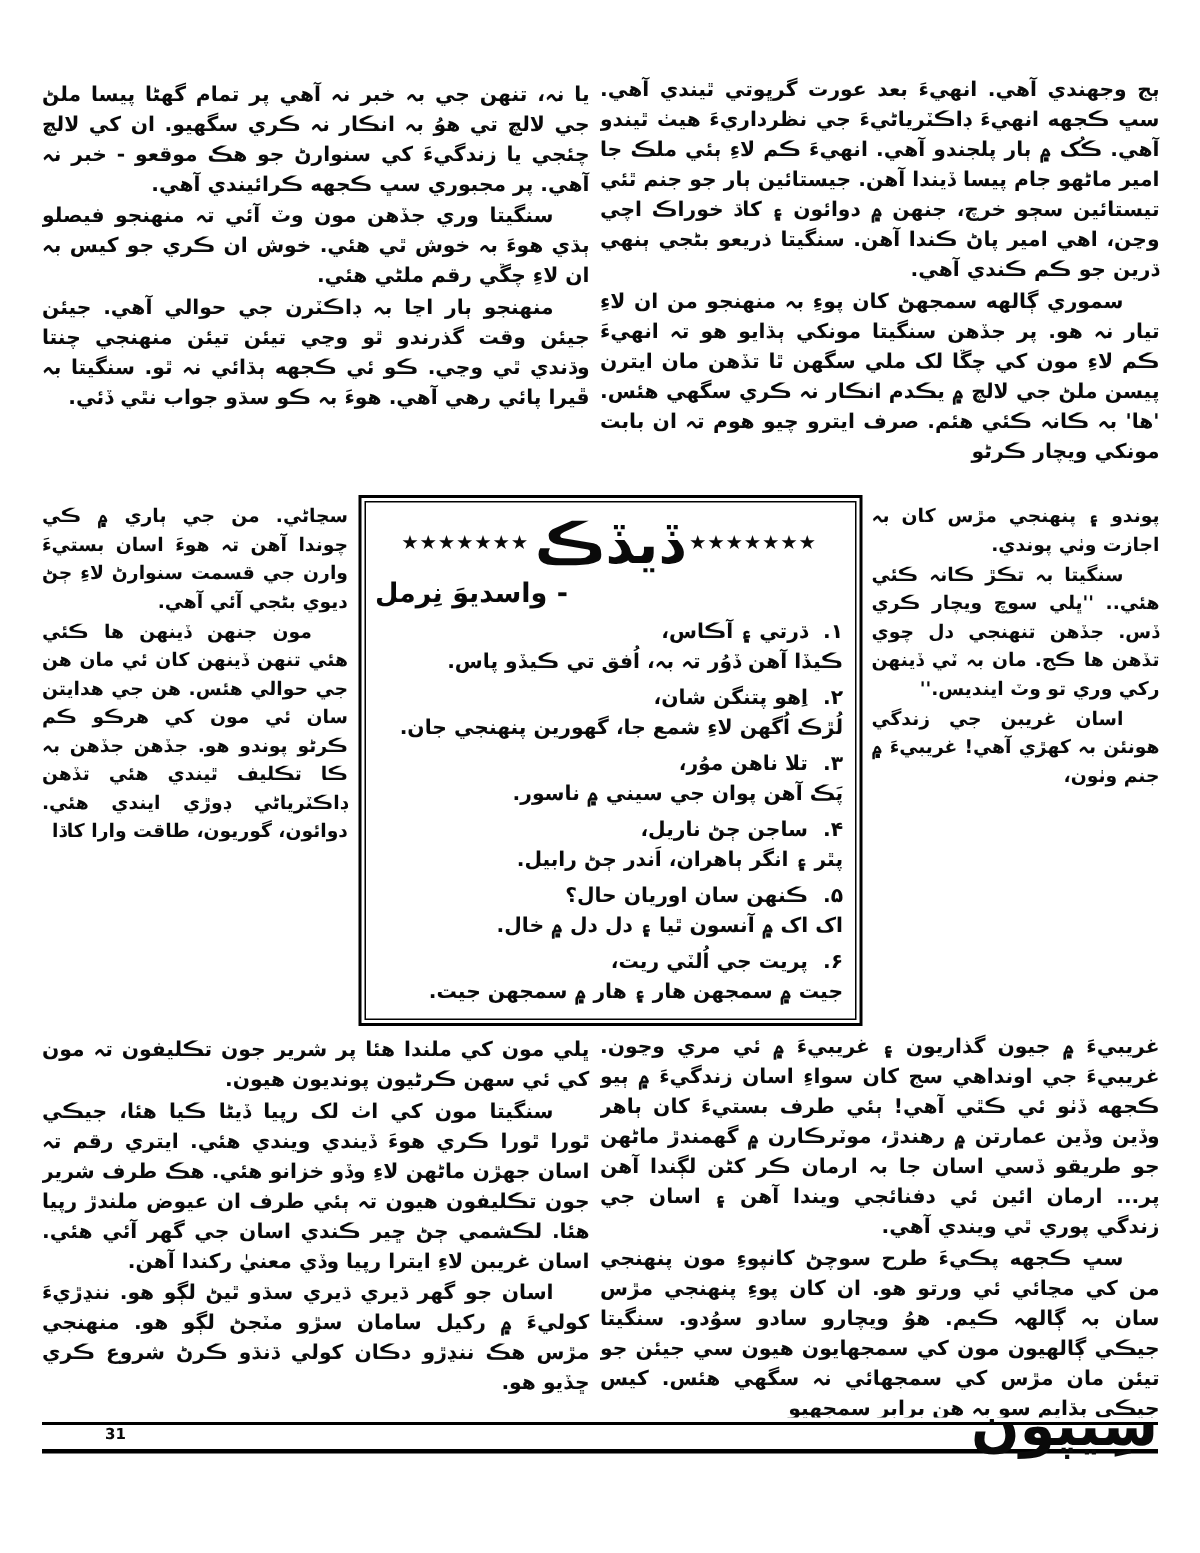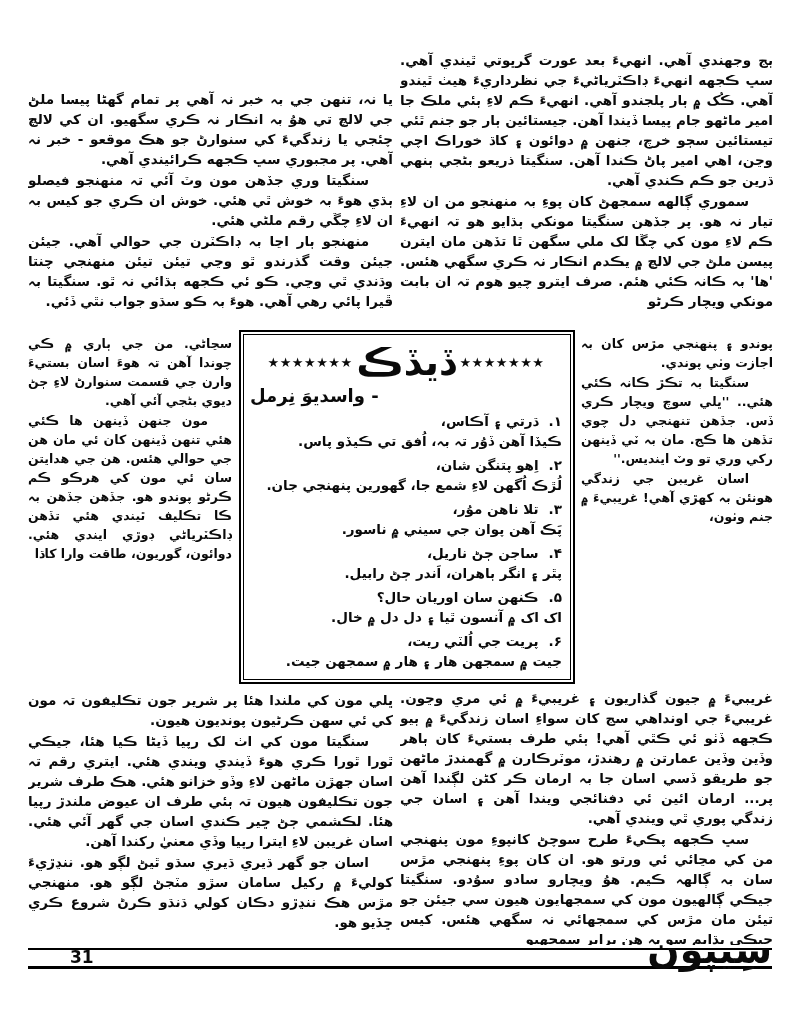--- a/index.html
+++ b/index.html
@@ -18,21 +18,21 @@
     font-size:13.5px;
     line-height:20px;
     font-weight:bold;
     text-align:justify;
     direction:rtl;
   }
   .narrow .para{font-size:12.5px;line-height:19px;}
   .para.indent{text-indent:24px;}
   
   .col-right-top{left:400px;top:50px;width:373px;height:281px;}
-  .col-left-top{left:28px;top:53px;width:365px;height:278px;margin-top:36px;}
+  .col-left-top{left:28px;top:53px;width:365px;height:278px;}
   .col-left-mid{left:28px;top:334px;width:204px;height:350px;}
   .col-right-mid{left:581px;top:334px;width:192px;height:350px;}
   .col-left-bot{left:28px;top:690px;width:365px;height:255px;}
   .col-right-bot{left:400px;top:688px;width:373px;height:257px;}
   
   .poem-box{
     position:absolute;left:239px;top:330px;width:336px;height:354px;
     border:2.5px solid #000;
     background:#fff;
     box-sizing:border-box;
@@ -69,21 +69,21 @@
   .poem-item .row2{
     font-size:13.5px;font-weight:bold;line-height:20px;
     padding-right:2px;
   }
   
   .footer-rule{position:absolute;left:28px;width:744px;background:#000;}
   .footer-rule.top{top:948px;height:1.5px;}
   .footer-rule.bottom{top:966px;height:2.5px;}
   .page-number{
     position:absolute;left:70px;top:949px;
-    direction:ltr;font-size:17px;font-weight:bold;line-height:16px;
+    direction:ltr;font-size:10px;font-weight:bold;line-height:16px;
   }
   .magazine-title{
     position:absolute;right:28px;top:934px;
     direction:rtl;font-size:38px;font-weight:bold;line-height:32px;
   }
 </style>
 </head>
 <body>
 
 <div class="page">

